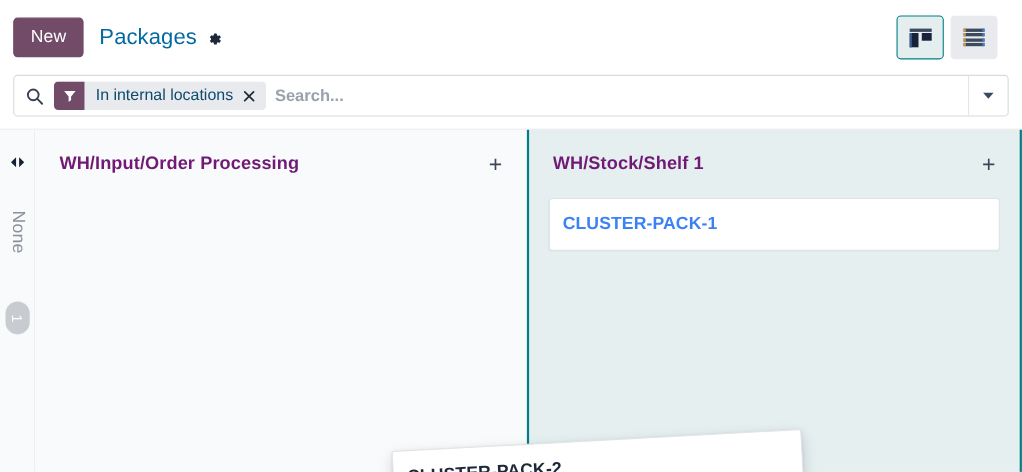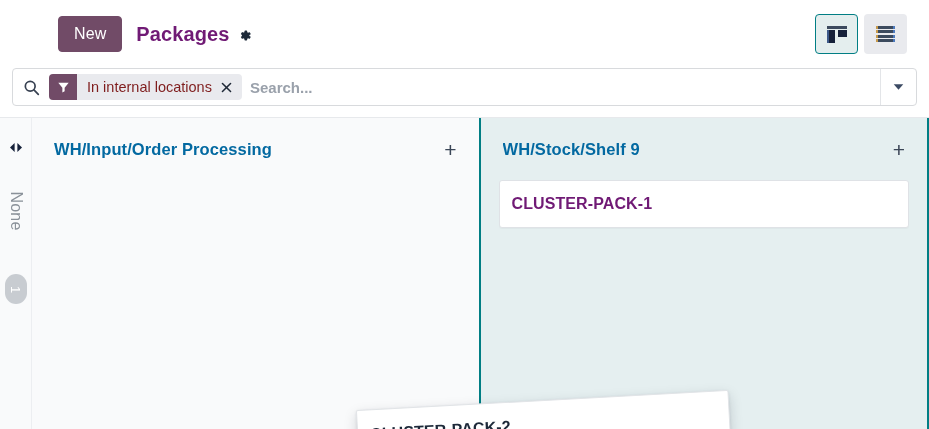--- a/index.html
+++ b/index.html
@@ -40,34 +40,33 @@
     padding: 0 15px;
     background: #714B67;
     color: #ffffff;
     border: 1px solid #714B67;
     border-radius: 4px;
     font-size: 16px;
     font-weight: 400;
     cursor: pointer;
     line-height: 1;
     letter-spacing: .1px;
-    margin-left: 46px;
   }
 
   .breadcrumb {
     display: flex;
     align-items: center;
     margin-left: 14px;
     gap: 8px;
   }
 
   .breadcrumb-title {
     font-size: 20px;
-    color: #701a75;
-    font-weight: 700;
+    color: #0369a1;
+    font-weight: 400;
     letter-spacing: .1px;
   }
 
   .gear-icon {
     width: 15px;
     height: 15px;
     display: inline-block;
     color: #1d2939;
     cursor: pointer;
     position: relative;
@@ -167,21 +166,21 @@
     align-items: center;
     justify-content: center;
     width: 28px;
     color: #ffffff;
   }
   .facet-icon svg { display:block; }
   .facet-label {
     display: flex;
     align-items: center;
     background: #e9eaee;
-    color: #7f1d1d;
+    color: #0c4a6e;
     padding: 0 7px 0 10px;
     white-space: nowrap;
   }
   .facet-x {
     display: flex;
     align-items: center;
     background: #e9eaee;
     color: #1f2937;
     padding: 0 10px 0 2px;
     font-size: 14px;
@@ -302,21 +301,21 @@
 
   .group-header {
     display: flex;
     align-items: center;
     height: 62px;
     padding: 0 18px 0 22px;
   }
   .group-title {
     font-size: 16.5px;
     font-weight: bold;
-    color: #0369a1;
+    color: #701a75;
     letter-spacing: .1px;
     white-space: nowrap;
     overflow: hidden;
     text-overflow: ellipsis;
   }
   .group-add {
     margin-left: auto;
     font-size: 21px;
     line-height: 1;
     color: #3b4657;
@@ -329,21 +328,21 @@
     padding: 0 18px 0 18px;
   }
 
   .kanban-card {
     background: #ffffff;
     border: 1px solid #dfe2e6;
     border-radius: 3px;
     padding: 14px 12px;
     font-size: 16px;
     font-weight: bold;
-    color: #701a75;
+    color: #3b82f6;
     letter-spacing: .1px;
     cursor: pointer;
     box-shadow: 0 1px 1px rgba(0,0,0,.03);
   }
 
   
   .kanban-card-ghost {
     position: absolute;
     left: 357px;
     top: 282px;
@@ -456,21 +455,21 @@
     <div class="kanban-group">
       <div class="group-header">
         <span class="group-title">WH/Input/Order Processing</span>
         <span class="group-add">+</span>
       </div>
       <div class="group-body"></div>
     </div>
 
     <div class="kanban-group highlight">
       <div class="group-header">
-        <span class="group-title">WH/Stock/Shelf 9</span>
+        <span class="group-title">WH/Stock/Shelf 1</span>
         <span class="group-add">+</span>
       </div>
       <div class="group-body">
         <div class="kanban-card">CLUSTER-PACK-1</div>
       </div>
     </div>
 
     <div class="kanban-card-ghost">CLUSTER-PACK-2</div>
   </div>
 

